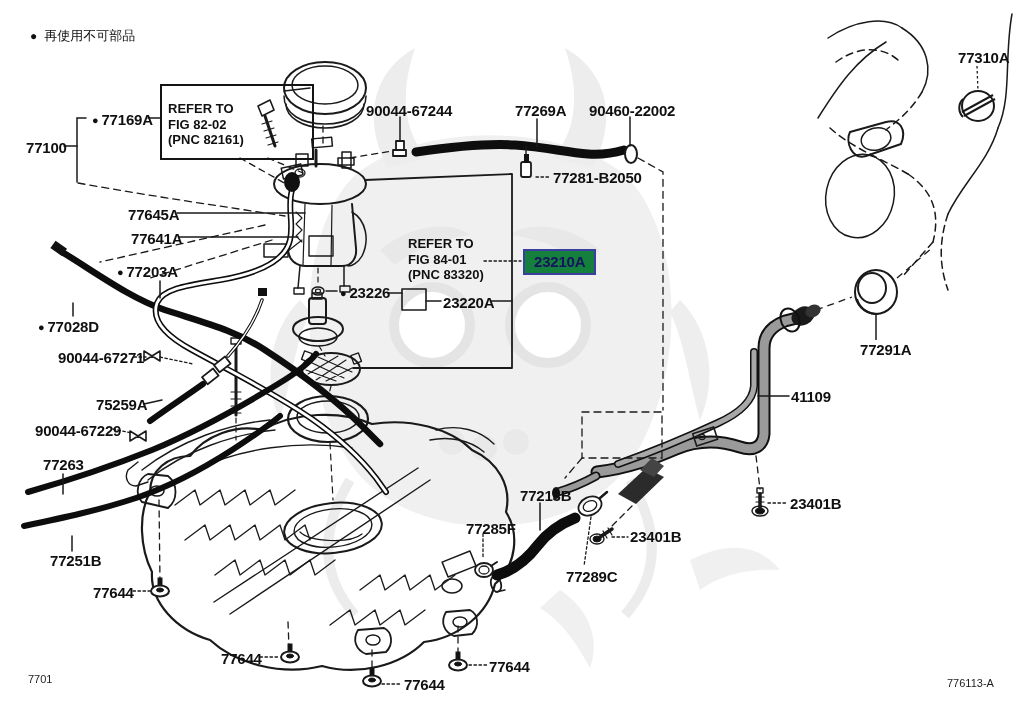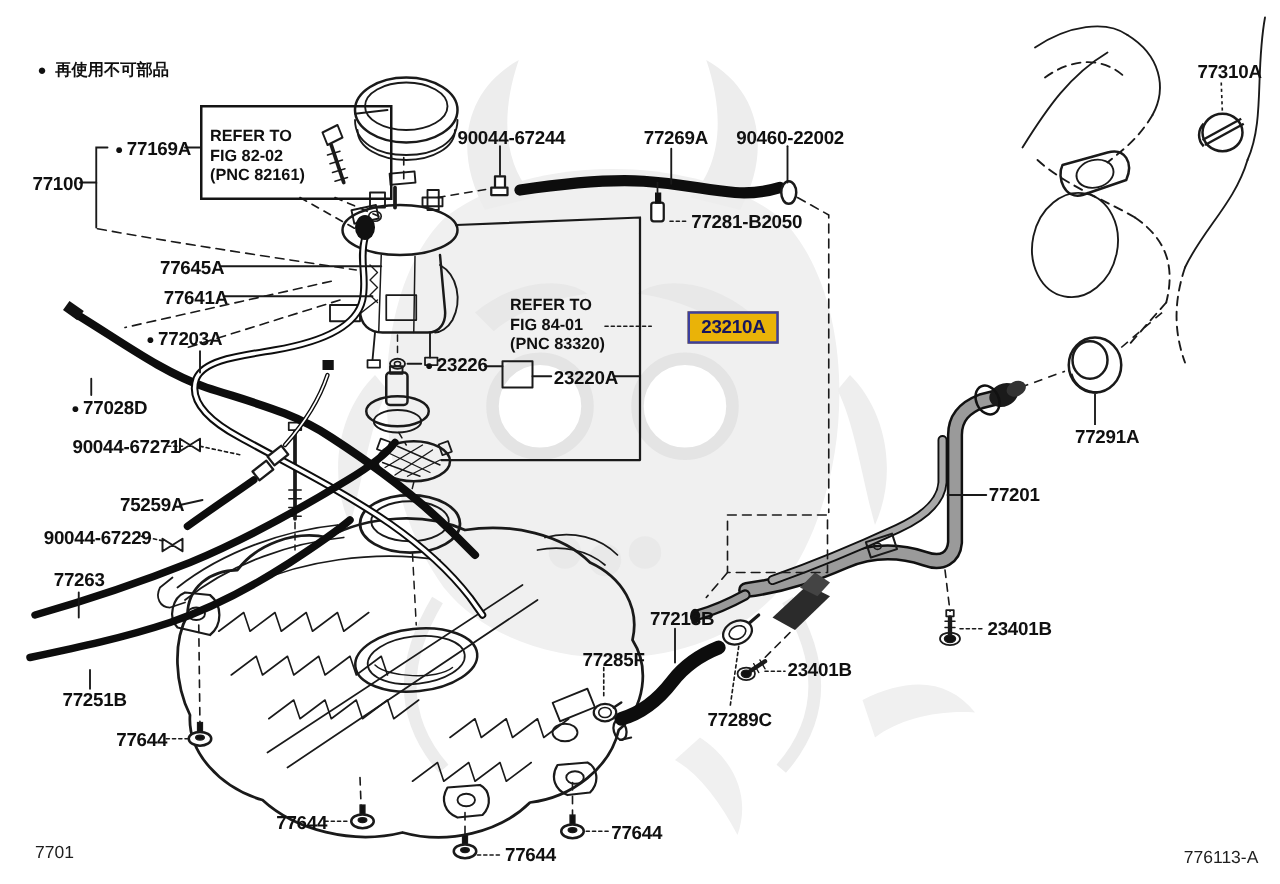--- a/index.html
+++ b/index.html
@@ -11,23 +11,23 @@
               color:#101010;white-space:nowrap;line-height:15px;}
   .part-label .bullet{font-size:11px;margin-right:3px;vertical-align:1px;}
   .part-label.highlighted{padding:3px 9px 4px;border:2px solid #3c3f9e;}
   .refer-box{position:absolute;left:160px;top:84px;width:150px;height:72px;
              border:2px solid #141414;z-index:2;}
   .refer-txt{position:absolute;font-weight:bold;font-size:13px;line-height:15.5px;
              color:#101010;white-space:nowrap;z-index:2;}
   .refer-txt span{display:block;}
   #refer82-txt{left:168px;top:101px;}
   #refer84-txt{left:408px;top:236px;}
-  .legend{position:absolute;left:30px;top:27px;font-weight:bold;font-size:13px;color:#101010;z-index:3;margin-top:20px;}
+  .legend{position:absolute;left:30px;top:27px;font-weight:normal;font-size:13px;color:#101010;z-index:3;}
   .legend .bullet{font-size:12px;margin-right:7px;}
-  .footer-code{position:absolute;font-size:14px;color:#1d1d1d;z-index:3;}
+  .footer-code{position:absolute;font-size:11px;color:#1d1d1d;z-index:3;}
   #code-left{left:28px;top:673px;}
   #code-right{left:947px;top:677px;}
 </style>
 </head>
 <body>
 
 <div class="stage">
 
 <svg width="1024" height="707" viewBox="0 0 1024 707">
 
@@ -321,33 +321,33 @@
   <div id="labels-layer">
       <div class="part-label" style="left: 92px; top: 112px;"><span class="bullet">●</span><span>77169A</span></div>
       <div class="part-label" style="left: 26px; top: 140px;"><span>77100</span></div>
       <div class="part-label" style="left: 366px; top: 103px;"><span>90044-67244</span></div>
       <div class="part-label" style="left: 515px; top: 103px; text-align: center;"><span>77269A</span></div>
       <div class="part-label" style="left: 589px; top: 103px; text-align: right;"><span>90460-22002</span></div>
       <div class="part-label" style="left: 553px; top: 170px;"><span>77281-B2050</span></div>
       <div class="part-label" style="left: 128px; top: 207px;"><span>77645A</span></div>
       <div class="part-label" style="left: 131px; top: 231px;"><span>77641A</span></div>
       <div class="part-label" style="left: 117px; top: 264px;"><span class="bullet">●</span><span>77203A</span></div>
-      <div class="part-label" style="left: 38px; top: 319px; margin-left: 19px;"><span class="bullet">●</span><span>77028D</span></div>
+      <div class="part-label" style="left: 38px; top: 319px;"><span class="bullet">●</span><span>77028D</span></div>
       <div class="part-label" style="left: 58px; top: 350px;"><span>90044-67271</span></div>
       <div class="part-label" style="left: 96px; top: 397px;"><span>75259A</span></div>
       <div class="part-label" style="left: 35px; top: 423px;"><span>90044-67229</span></div>
       <div class="part-label" style="left: 43px; top: 457px;"><span>77263</span></div>
       <div class="part-label" style="left: 50px; top: 553px;"><span>77251B</span></div>
       <div class="part-label" style="left: 93px; top: 585px;"><span>77644</span></div>
       <div class="part-label" style="left: 340px; top: 285px;"><span class="bullet">●</span><span>23226</span></div>
       <div class="part-label" style="left: 443px; top: 295px;"><span>23220A</span></div>
-      <div class="part-label highlighted" style="left: 550px; top: 249px; background: #eab308; border-color: rgb(60, 63, 158); color: rgb(21, 21, 94);"><span>23210A</span></div>
+      <div class="part-label highlighted" style="left: 523px; top: 249px; background: #15803d; border-color: rgb(60, 63, 158); color: rgb(21, 21, 94);"><span>23210A</span></div>
       <div class="part-label" style="left: 958px; top: 50px;"><span>77310A</span></div>
       <div class="part-label" style="left: 860px; top: 342px;"><span>77291A</span></div>
-      <div class="part-label" style="left: 791px; top: 389px;"><span>77201</span></div>
+      <div class="part-label" style="left: 791px; top: 389px;"><span>41109</span></div>
       <div class="part-label" style="left: 520px; top: 488px;"><span>77213B</span></div>
       <div class="part-label" style="left: 466px; top: 521px;"><span>77285F</span></div>
       <div class="part-label" style="left: 630px; top: 529px;"><span>23401B</span></div>
       <div class="part-label" style="left: 790px; top: 496px;"><span>23401B</span></div>
       <div class="part-label" style="left: 566px; top: 569px;"><span>77289C</span></div>
       <div class="part-label" style="left: 221px; top: 651px;"><span>77644</span></div>
       <div class="part-label" style="left: 404px; top: 677px;"><span>77644</span></div>
       <div class="part-label" style="left: 489px; top: 659px;"><span>77644</span></div>
     </div>
 

